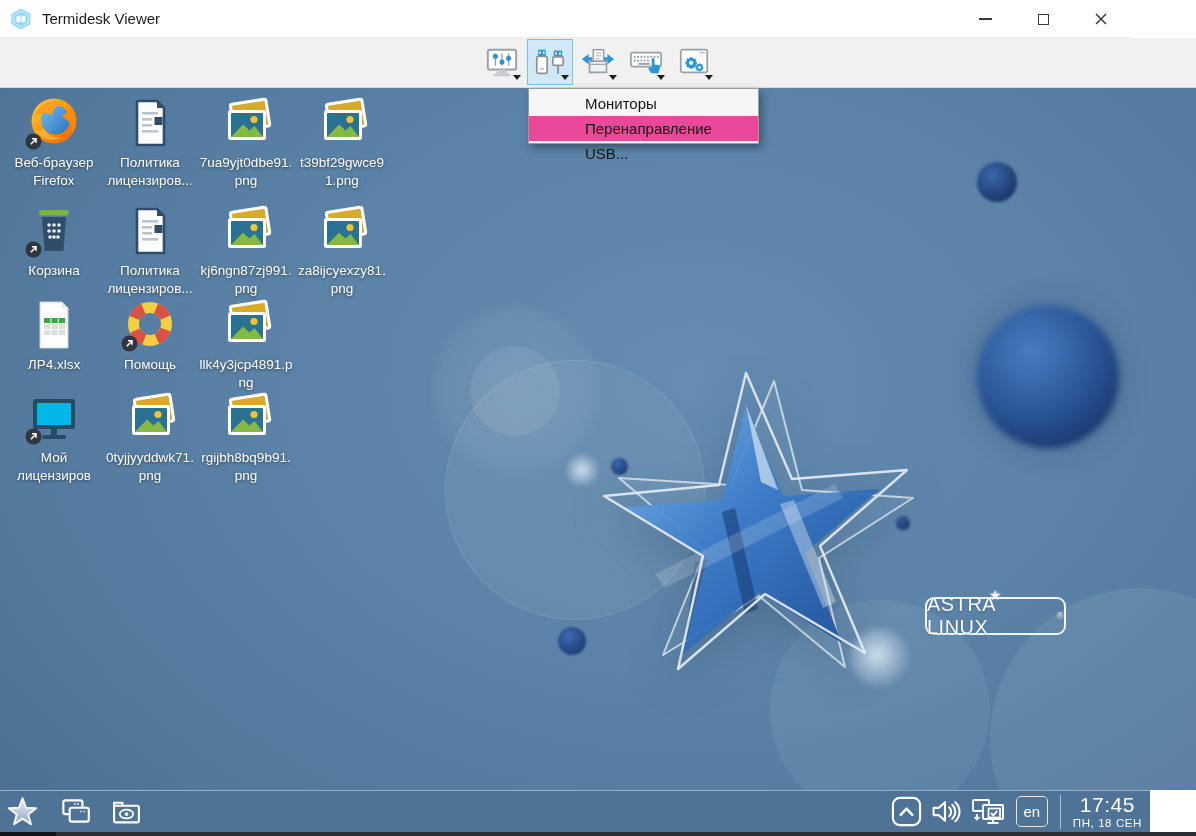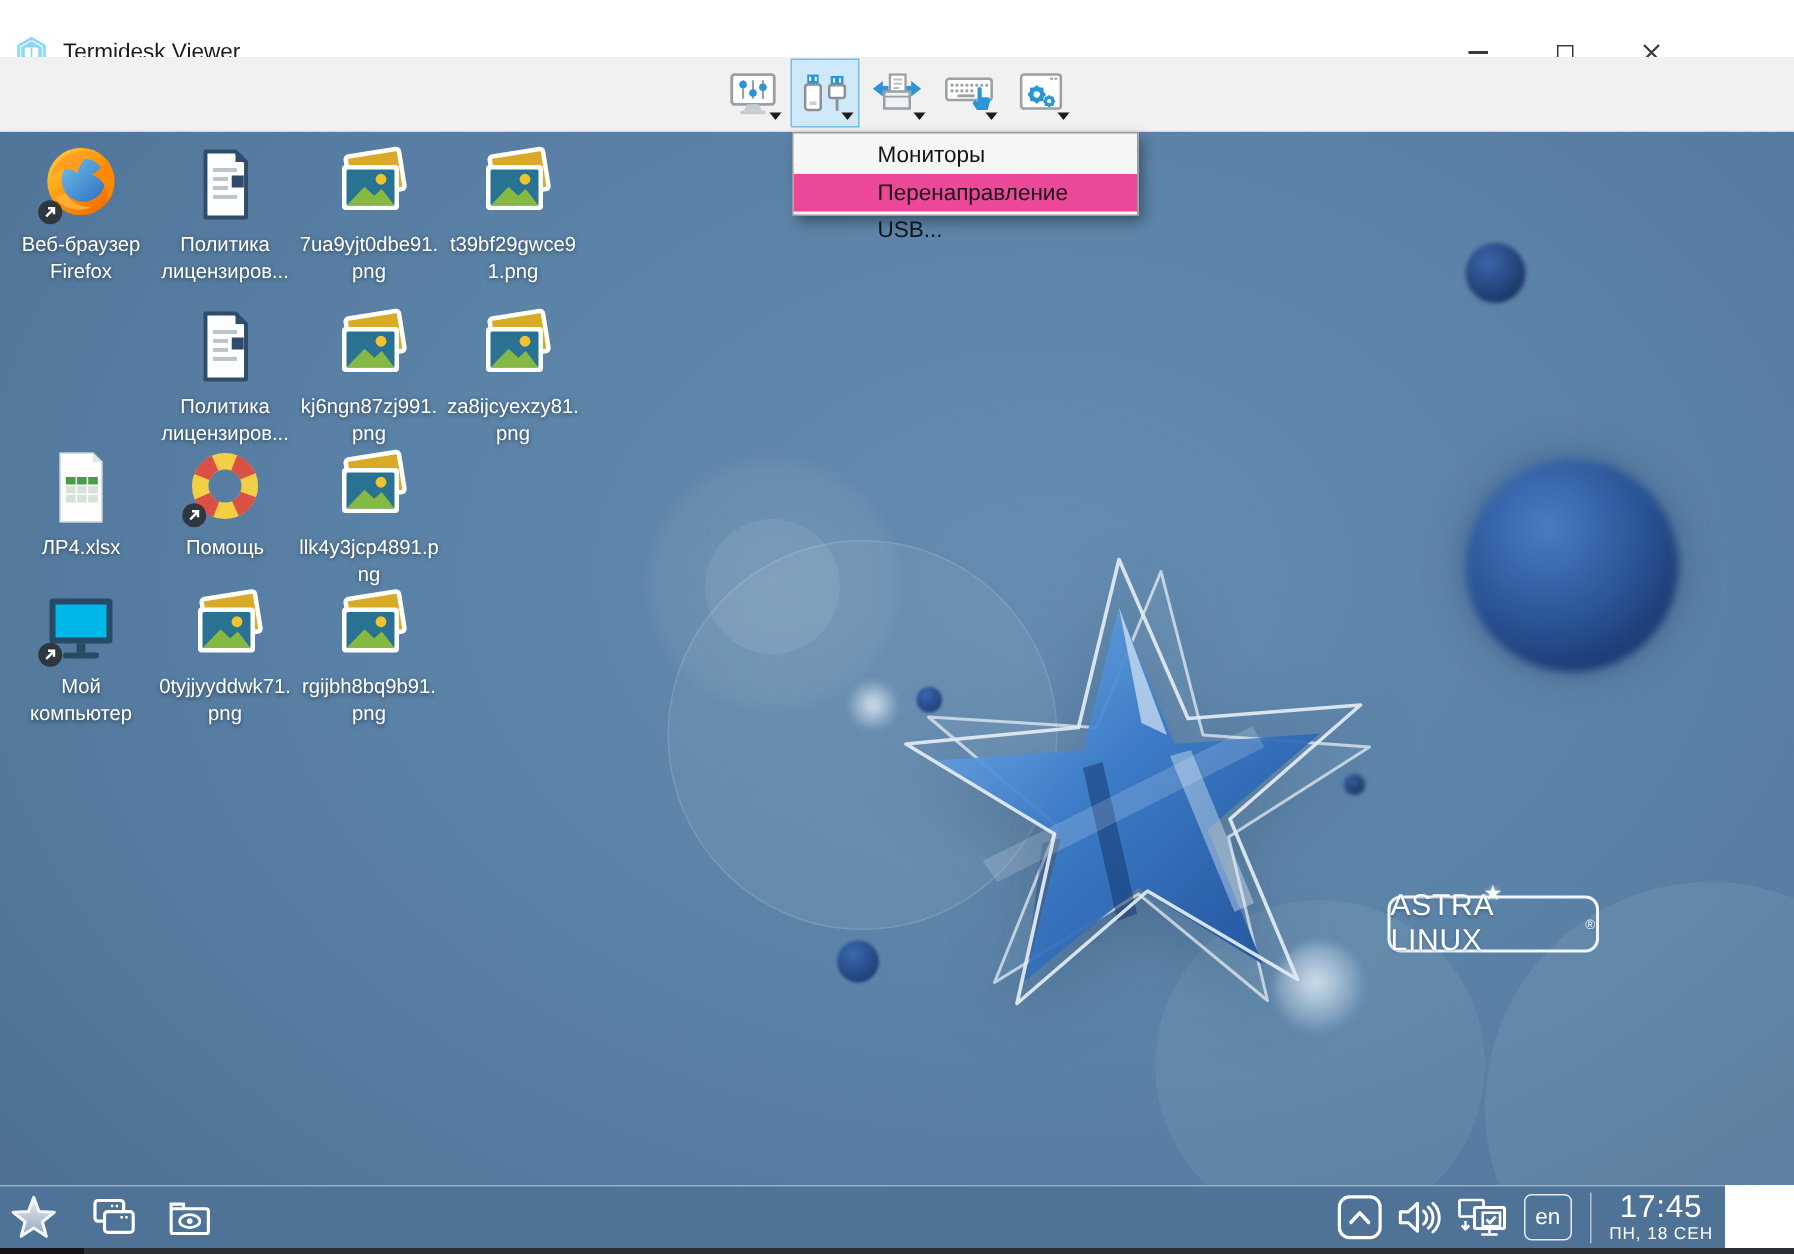--- a/index.html
+++ b/index.html
@@ -2,21 +2,21 @@
 <html><head>
 <meta charset="utf-8">
 <style>
   * { margin:0; padding:0; box-sizing:border-box; }
   html,body { width:1196px; height:836px; overflow:hidden; }
   body { font-family:"Liberation Sans", sans-serif; }
   .window { position:relative; width:1196px; height:836px; background:#fff; overflow:hidden; }
 
   
   .titlebar { position:absolute; top:0; left:0; width:1130px; height:38px; background:#fff;
-              display:flex; align-items:center; border-bottom:1px solid #e9e9e9;margin-top:16px; }
+              display:flex; align-items:center; border-bottom:1px solid #e9e9e9; }
   .titlebar .logo { margin-left:9px; width:24px; height:24px; }
   .titlebar .title { margin-left:9px; font-size:15px; color:#1b1b1b; }
   .wctls { position:absolute; right:0; top:0; height:38px; display:flex; }
   .wctl { width:58px; height:38px; display:flex; align-items:center; justify-content:center; cursor:default; }
 
   
   .toolbar { position:absolute; top:38px; left:0; width:1196px; height:50px; background:#f1f1f1;
              border-bottom:1px solid #dcdcdc; display:flex; justify-content:center; gap:2px; padding-top:1px; }
   .tbtn { position:relative; width:46px; height:46px; display:flex; align-items:flex-start; justify-content:center;
           border:1px solid transparent; }
@@ -373,34 +373,43 @@
 
     <div class="cell" style="left:6px;top:7px">
       <div class="ic"><svg width="56" height="56">
             <use href="#ic-firefox"></use>
           </svg>
         <svg class="sc" width="17" height="17">
             <use href="#ic-shortcut"></use>
           </svg></div>
       <div class="lbl">Веб-браузер Firefox</div>
     </div>
+    <div class="cell" style="left:6px;top:115px">
+      <div class="ic"><svg width="56" height="56">
+            <use href="#ic-trash"></use>
+          </svg>
+        <svg class="sc" width="17" height="17">
+            <use href="#ic-shortcut"></use>
+          </svg></div>
+      <div class="lbl">Корзина</div>
+    </div>
     <div class="cell" style="left:6px;top:209px">
       <div class="ic"><svg width="56" height="56">
             <use href="#ic-xlsx"></use>
           </svg></div>
       <div class="lbl">ЛР4.xlsx</div>
     </div>
     <div class="cell" style="left:6px;top:302px">
       <div class="ic"><svg width="56" height="56">
             <use href="#ic-computer"></use>
           </svg>
         <svg class="sc" width="17" height="17">
             <use href="#ic-shortcut"></use>
           </svg></div>
-      <div class="lbl">Мой компьютер</div>
+      <div class="lbl">Мой лицензиров</div>
     </div>
 
     <div class="cell" style="left:102px;top:7px">
       <div class="ic"><svg width="56" height="56">
             <use href="#ic-doc"></use>
           </svg></div>
       <div class="lbl">Политика лицензиров...</div>
     </div>
     <div class="cell" style="left:102px;top:115px">
       <div class="ic"><svg width="56" height="56">

